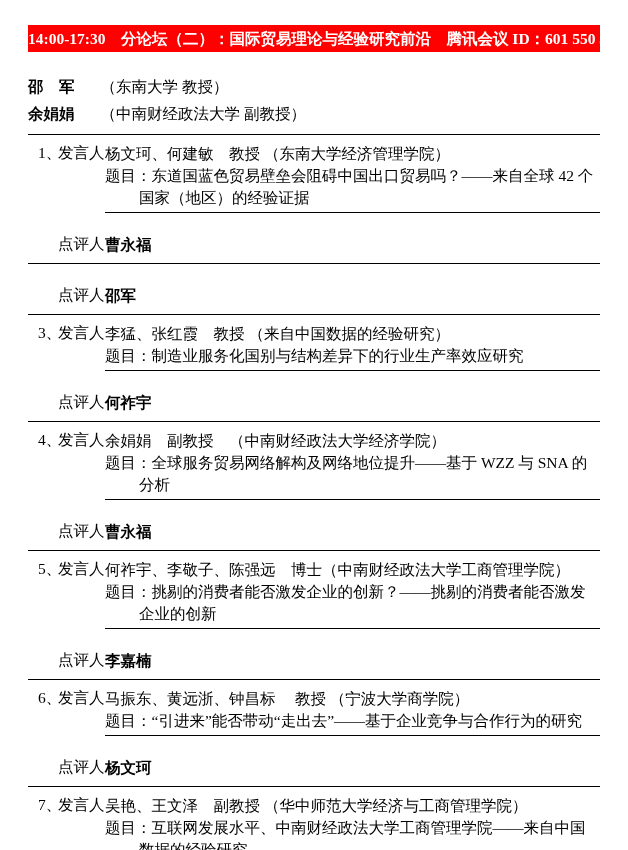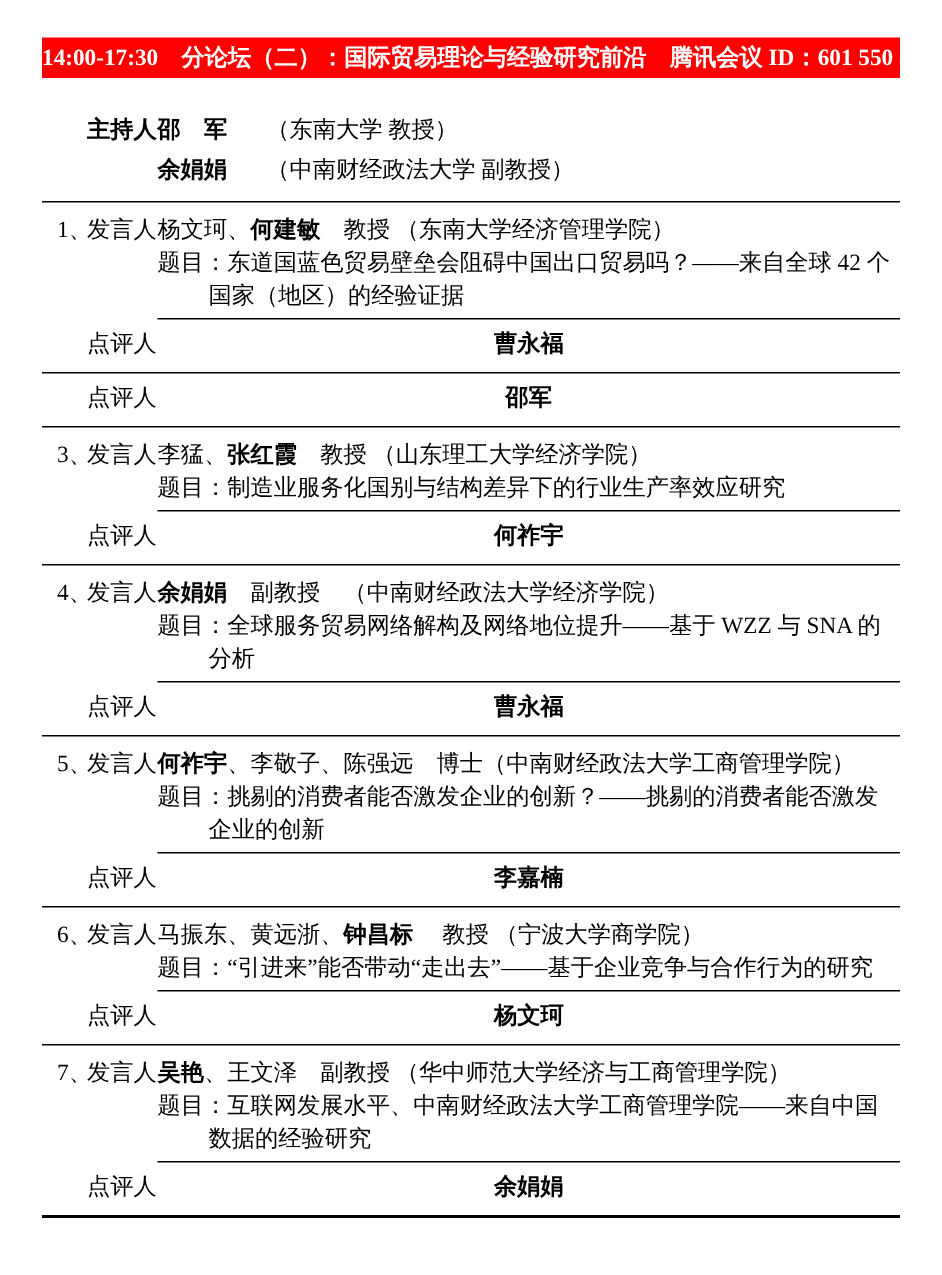--- a/index.html
+++ b/index.html
@@ -33,35 +33,34 @@
   .section { border-bottom:1.5px solid #000; }
   .section:last-child { border-bottom:2px solid #000; }
   .speaker-row { padding-top:8px; }
   .speaker-row .cell-label { display:flex; }
   .speaker-row .cell-content {
     border-bottom:1px solid #000;
     padding-bottom:3px;
   }
   .speaker-line, .paper-title { line-height:22px; }
   .paper-title { padding-left:34px; text-indent:-34px; }
-  .commentator-row { padding:6px 0 7px 0; }
-  .commentator-row .cell-content { line-height:22px;text-align:center; }
+  .commentator-row { padding:6px 0 7px 0;margin-top:15px; }
+  .commentator-row .cell-content { line-height:22px; }
   .commentator-name { font-weight:bold; }
-  .bold { font-weight:bold;text-align:center; }
+  .bold { font-weight:normal;text-align:center; }
 </style>
 </head>
 <body>
 
 <div class="page">
 
   <div class="banner" style="background: rgb(254, 0, 0); color: rgb(255, 255, 255);">14:00-17:30　分论坛（二）：国际贸易理论与经验研究前沿　腾讯会议 ID：601 550 301</div>
 
   <div class="host-section">
     <div class="row">
-      <div class="cell-label host-label"><span class="num"></span><span>主持人</span></div>
       <div class="cell-content">
         <div class="host-line"><span class="host-name">邵　军</span><span class="host-aff">（东南大学 教授）</span></div>
         <div class="host-line"><span class="host-name">余娟娟</span><span class="host-aff">（中南财经政法大学 副教授）</span></div>
       </div>
     </div>
   </div>
 
   <div class="section">
     <div class="row speaker-row">
       <div class="cell-label">
@@ -84,21 +83,21 @@
       <div class="cell-content commentator-name">邵军</div>
     </div>
   </div>
 
   <div class="section">
     <div class="row speaker-row">
       <div class="cell-label">
           <div><span class="num">3、</span><span>发言人</span></div>
         </div>
       <div class="cell-content">
-        <div class="speaker-line"><span>李猛、</span><span class="bold">张红霞</span><span>　教授 （山东理工大学经济学院）</span></div>
+        <div class="speaker-line"><span>李猛、</span><span class="bold">张红霞</span><span>　教授 （来自中国数据的经验研究）</span></div>
         <div class="paper-title">题目：制造业服务化国别与结构差异下的行业生产率效应研究</div>
       </div>
     </div>
     <div class="row commentator-row">
       <div class="cell-label"><span class="num"></span><span>点评人</span></div>
       <div class="cell-content commentator-name">何祚宇</div>
     </div>
   </div>
 
   <div class="section">

